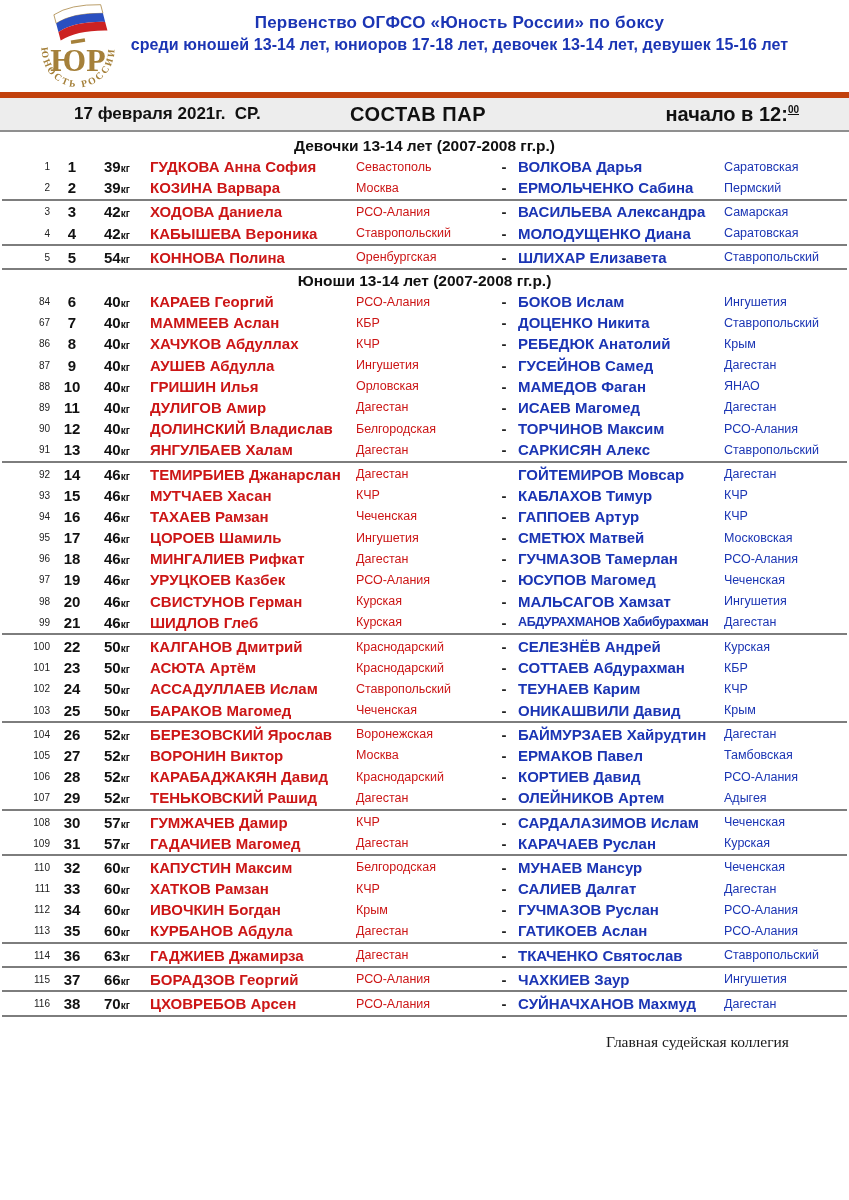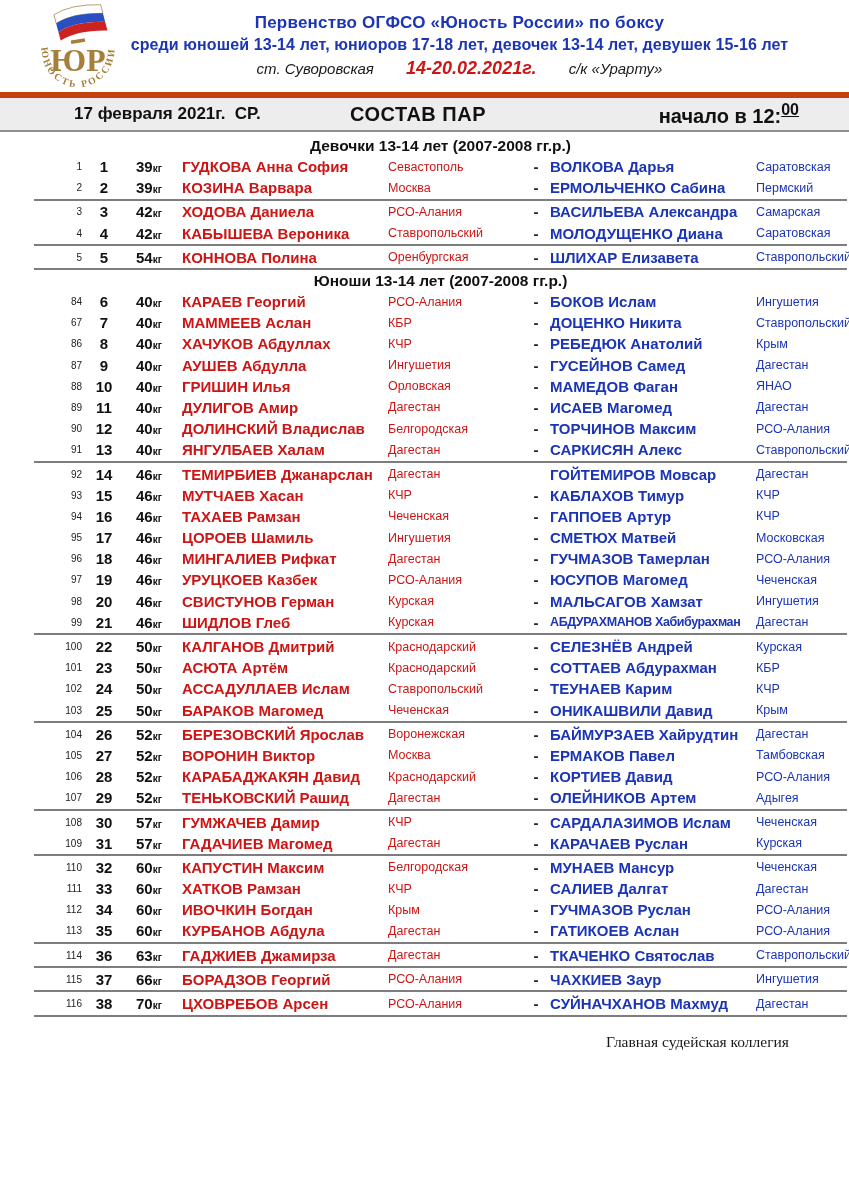--- a/index.html
+++ b/index.html
@@ -23,24 +23,24 @@
   
   .bar {
     position:relative; height:32px; margin-top:4px;
     background:var(--bar-bg);
     border-top:6px solid #c2410c; border-bottom:2px solid #8f8f8f;
     display:flex; align-items:center;
   }
   .bar-date { margin-left:74px; font-size:17px; font-weight:bold; }
   .bar-title { position:absolute; left:0; right:13px; text-align:center; font-size:20px; font-weight:bold; letter-spacing:.5px; }
   .bar-start { margin-left:auto; margin-right:50px; font-size:20px; font-weight:bold; }
-  .bar-start .sup { font-size:16px; vertical-align:super; text-decoration:underline; }
+  .bar-start .sup { font-size:10px; vertical-align:super; text-decoration:underline; }
 
   
-  .table { margin-top:4px;margin-left:32px; }
+  .table { margin-top:4px; }
   .sec-header { height:20px; line-height:20px; text-align:center; font-size:15.5px; font-weight:bold; }
   .break-line { height:20px; line-height:20px; text-align:center; font-size:16px; font-weight:bold; }
   .divider { height:0; border-top:2px solid #7d7d7d; margin:0.5px 2px; }
   .row {
     height:21.2px; display:grid; align-items:center;
     grid-template-columns:26px 36px 60px 206px 134px 28px 206px 1fr;
     padding-left:28px; padding-right:12px;
   }
   .c-seq  { font-size:10px; color:#222; text-align:right; padding-right:4px; }
   .c-pair { font-size:15px; font-weight:bold; text-align:center; }
@@ -76,25 +76,20 @@
         <path d="M24,8 q20,-9 54,-3 l1,10 q-34,-6 -54,3 z" fill="#ffffff" stroke="#a5803a" stroke-width="0.8"></path>
         <path d="M25,18 q20,-9 54,-3 l1,10 q-34,-6 -54,3 z" fill="#2a4fc0"></path>
         <path d="M26,28 q20,-9 54,-3 l1,10 q-34,-6 -54,3 z" fill="#cc2222"></path>
       </g>
       <rect x="42" y="40" width="16" height="4" fill="#a5803a" transform="rotate(-9 50 42)"></rect>
       <text x="50" y="76" text-anchor="middle" font-family="Liberation Serif, serif" font-size="36" font-weight="bold" fill="#a5803a">ЮР</text>
     </svg>
     <div class="titles">
       <div class="title-line1">Первенство ОГФСО «Юность России» по боксу</div>
       <div class="title-line2">среди юношей 13-14 лет, юниоров 17-18 лет, девочек 13-14 лет, девушек 15-16 лет</div>
-      <div class="title-line3">
-        <span class="venue">ст. Суворовская</span>
-        <span class="dates">14-20.02.2021г.</span>
-        <span class="club">с/к «Урарту»</span>
-      </div>
     </div>
   </div>
 
   <div class="bar">
     <span class="bar-date">17 февраля 2021г.&nbsp; СР.</span>
     <span class="bar-title">СОСТАВ ПАР</span>
     <span class="bar-start"><span>начало в 12:</span><span class="sup">00</span></span>
   </div>
 
   <div class="table" id="pairs-table">

